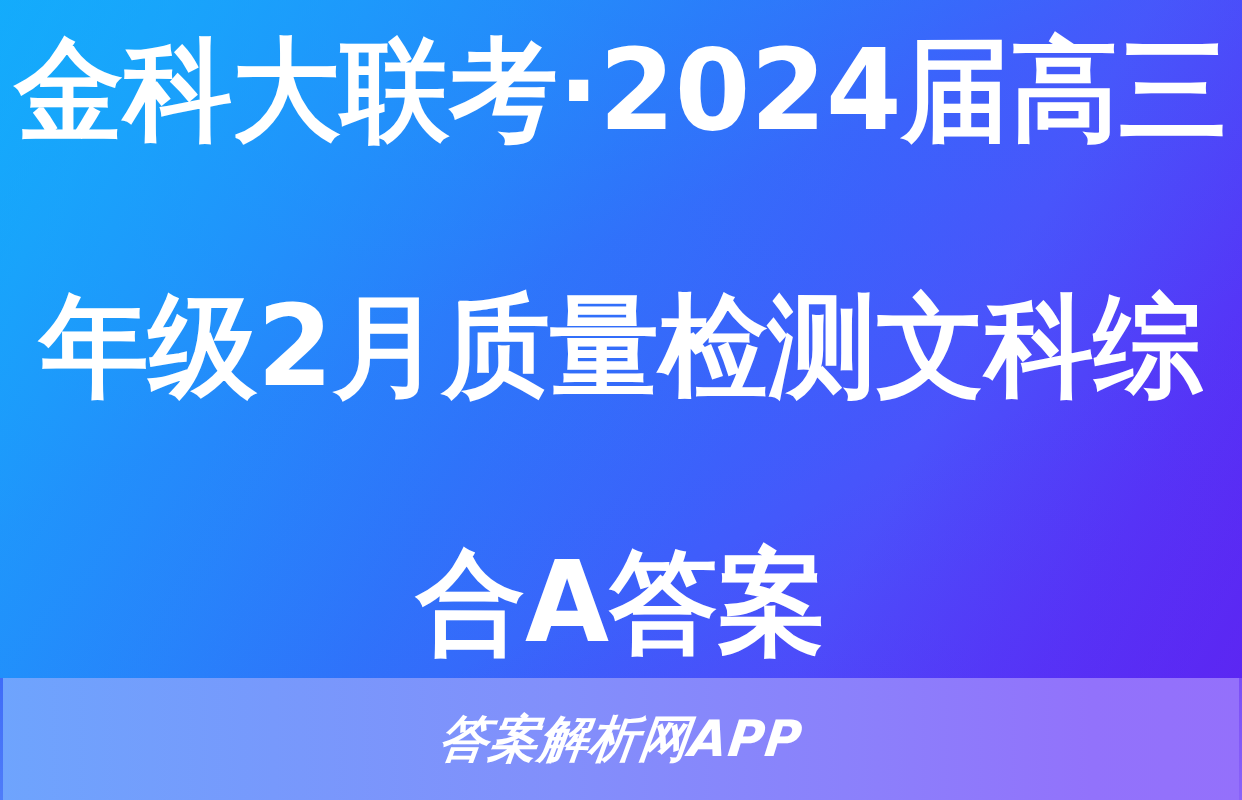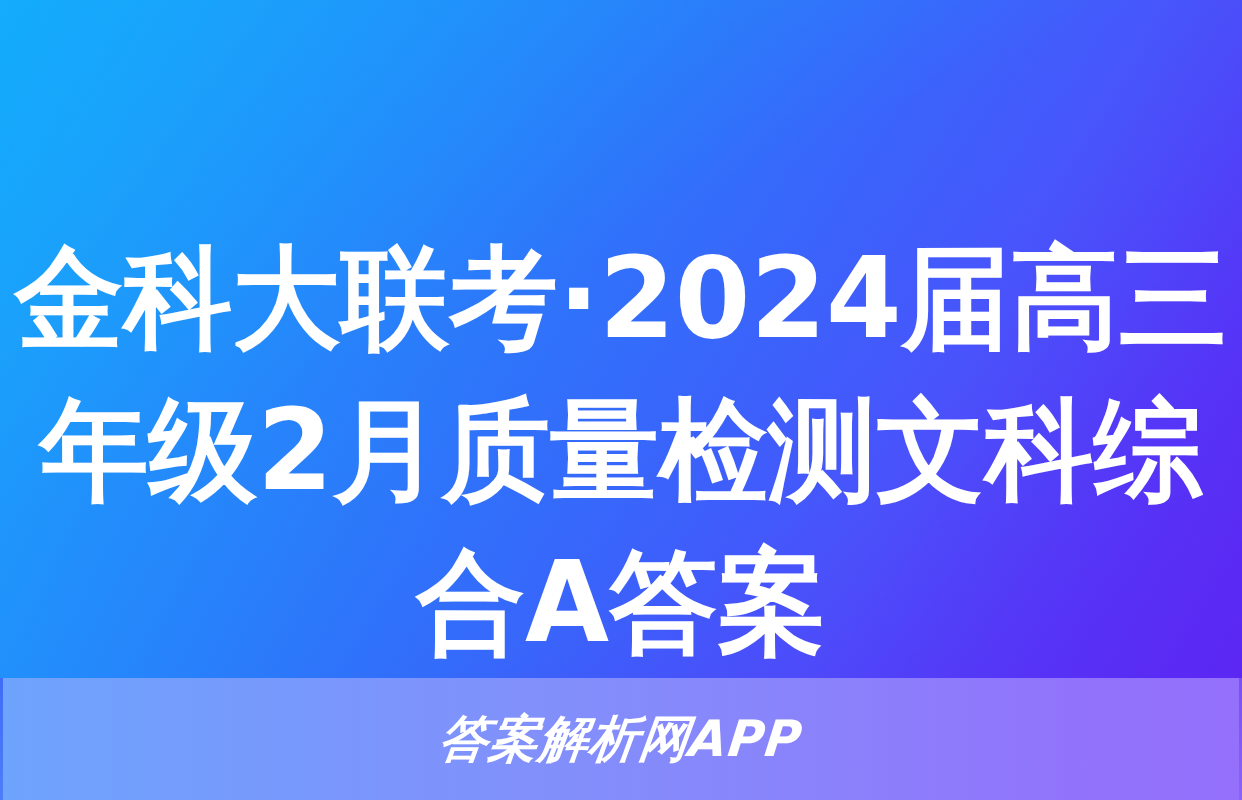--- a/index.html
+++ b/index.html
@@ -47,22 +47,22 @@
   
   .title-block {
     position: absolute;
     left: 0;
     top: 0;
     width: 1242px;
     height: 678px;
     display: flex;
     flex-direction: column;
     align-items: center;
-    justify-content: flex-end;
-    padding-top: 6px;
+    justify-content: space-between;
+    padding-top: 14px;
     box-sizing: border-box;
   }
   .title-line {
     color: #ffffff;
     font-weight: 700;
     font-size: 112px;
     line-height: 152px;
     letter-spacing: 0px;
     white-space: nowrap;
     text-align: center;

